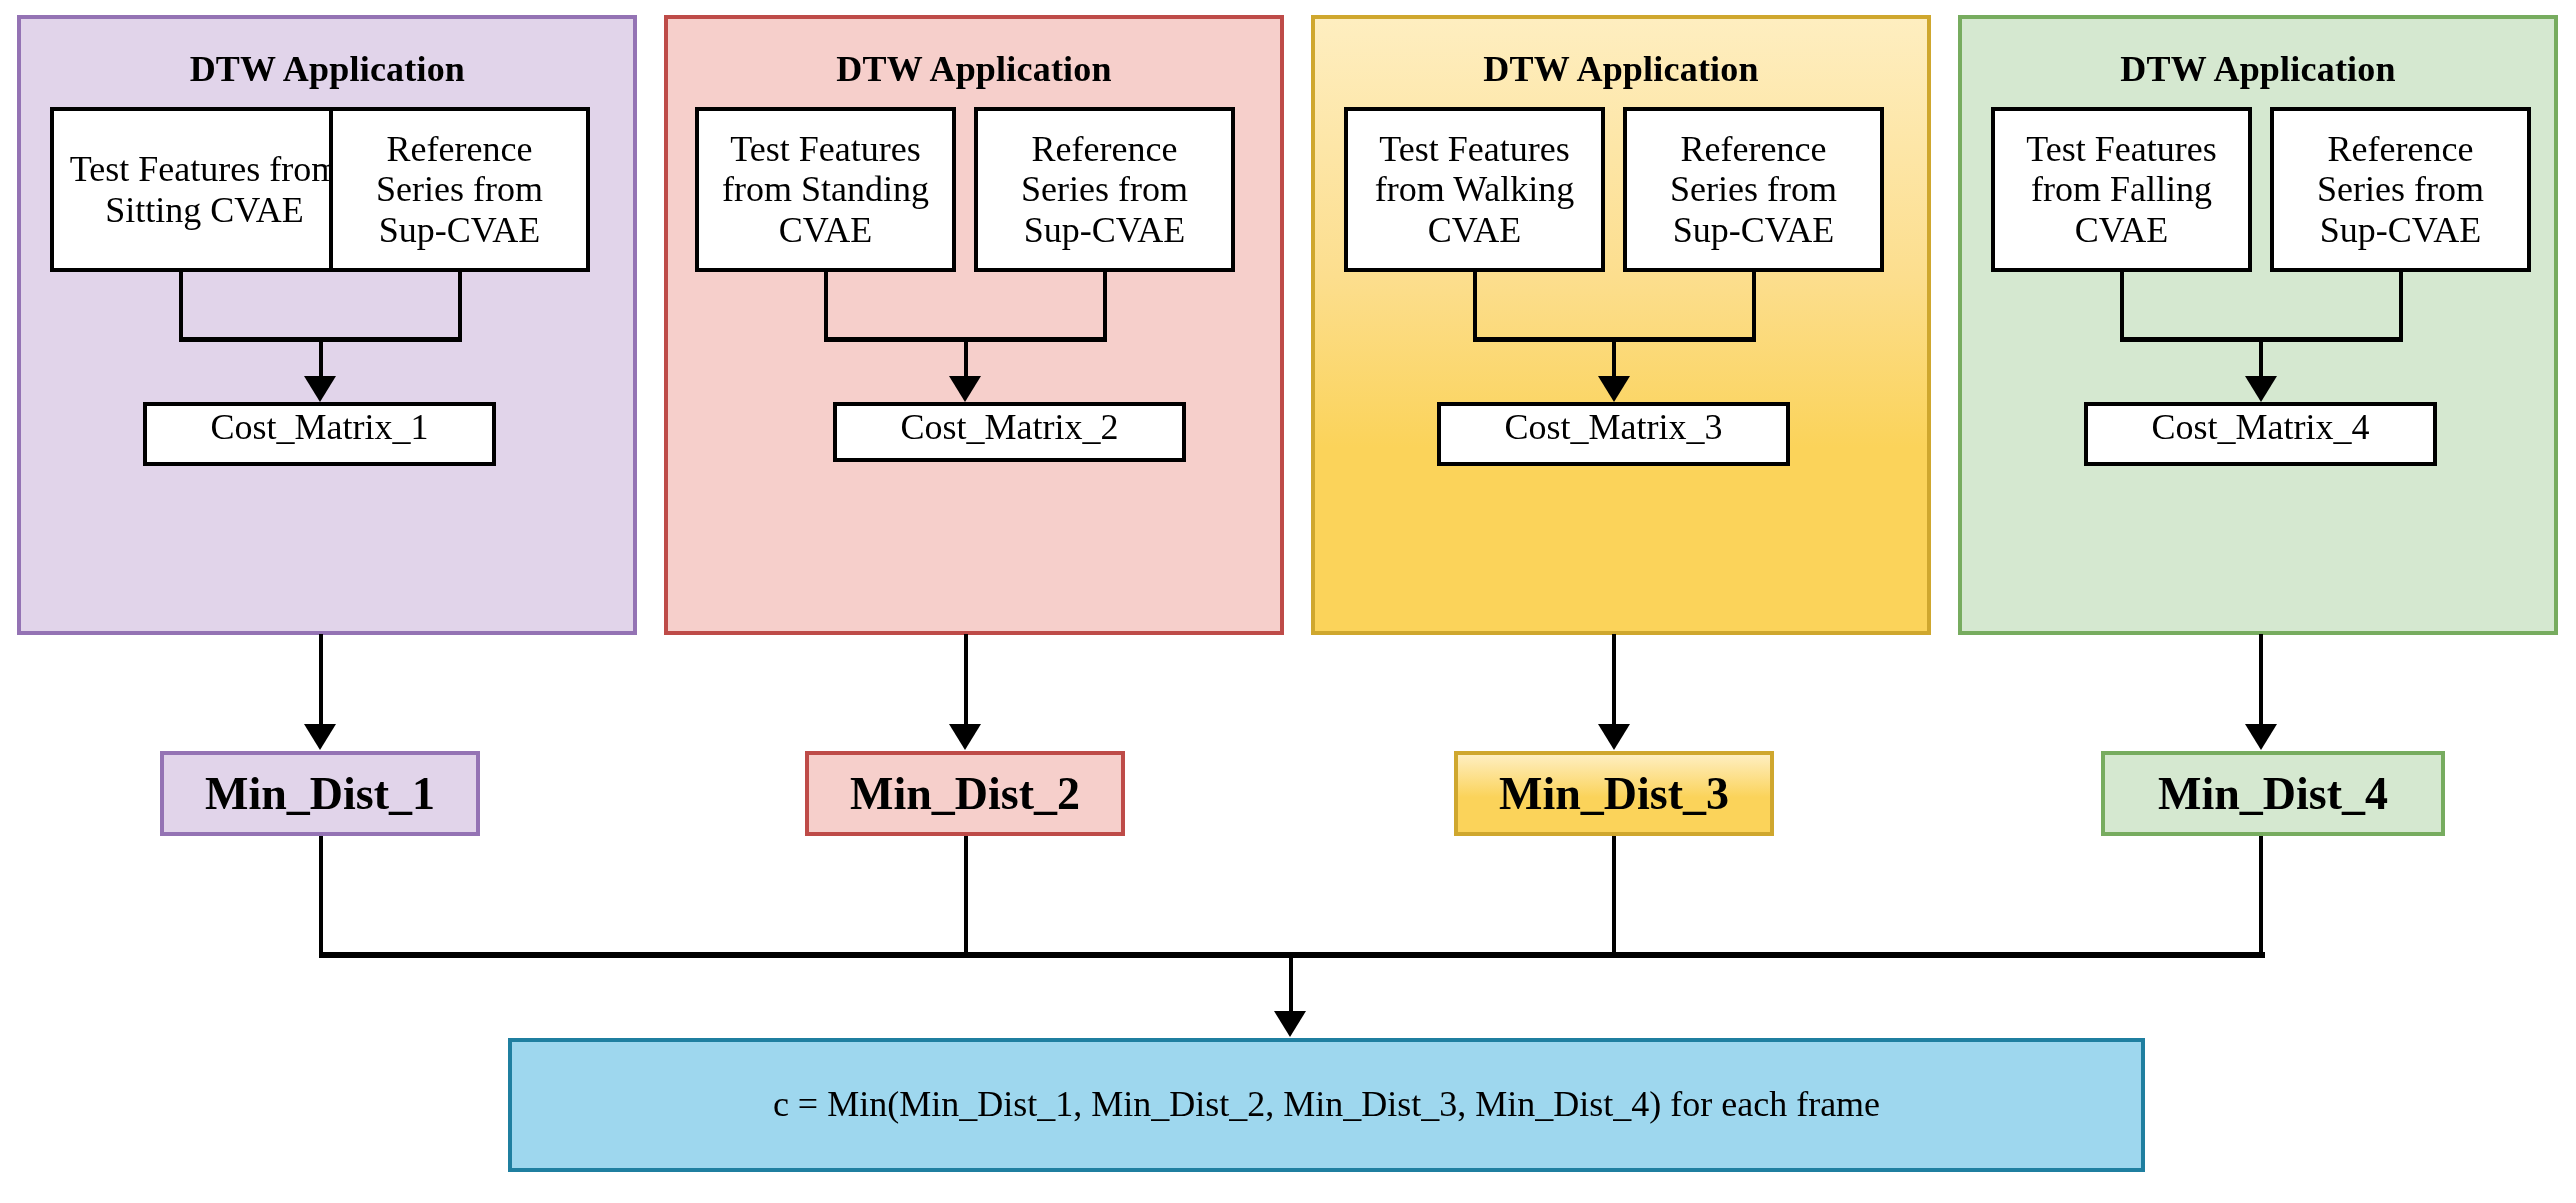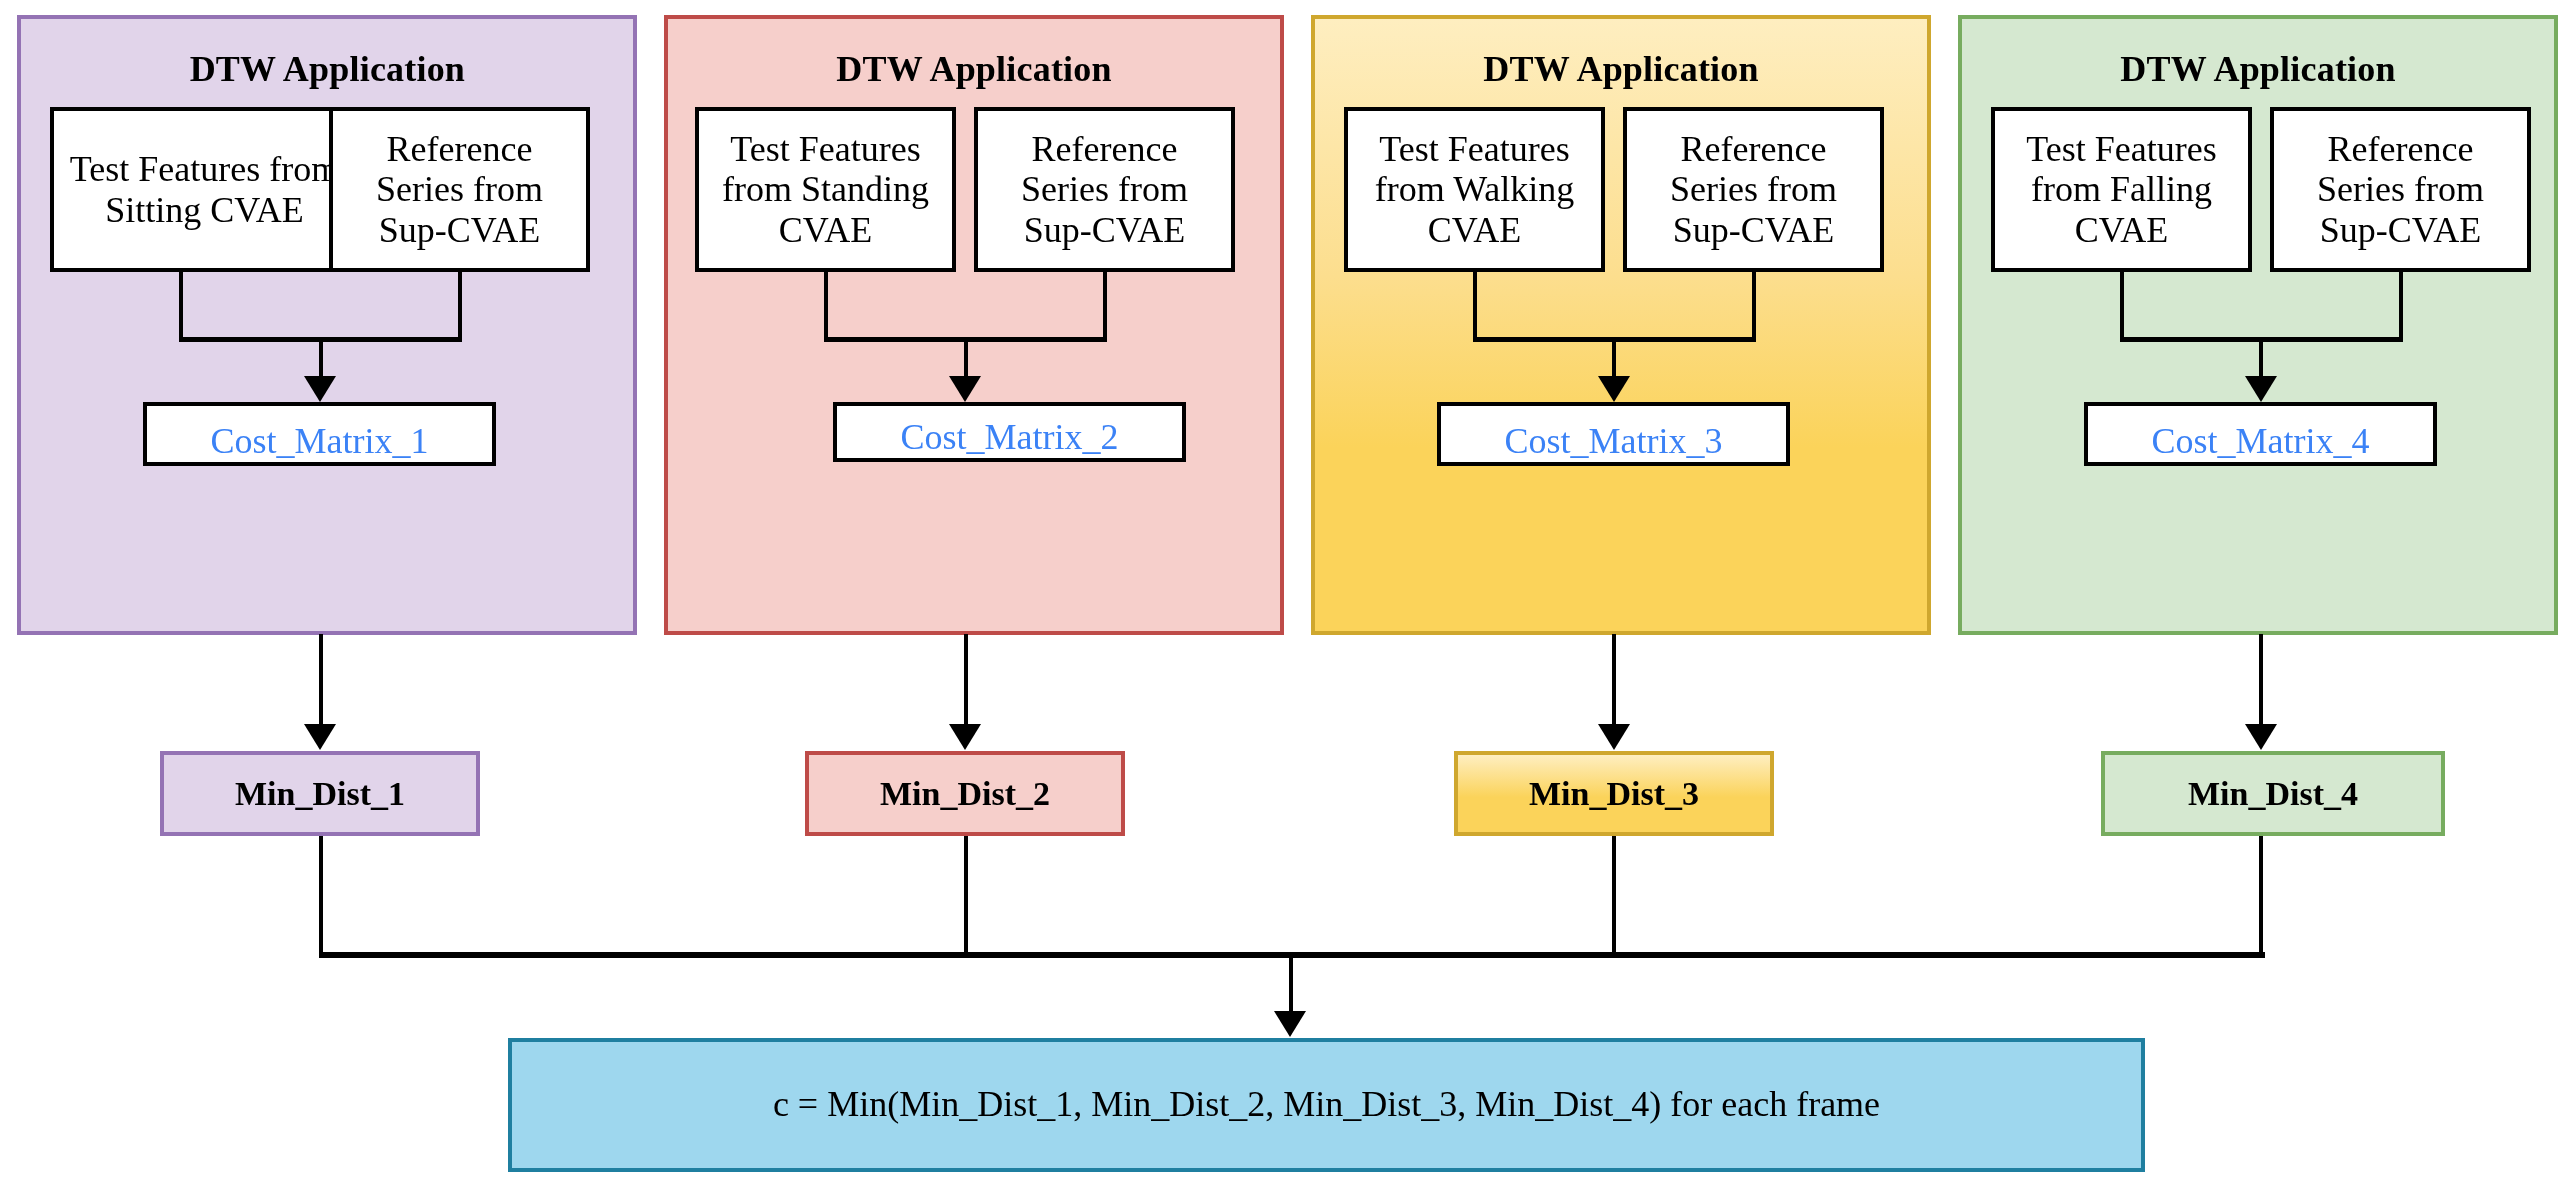--- a/index.html
+++ b/index.html
@@ -8,26 +8,26 @@
 
   .panel{position:absolute;top:14.5px;height:620px;border-style:solid;border-width:4.8px;box-sizing:border-box;}
   .panel-title{position:absolute;left:0;right:0;top:29px;text-align:center;
     font-weight:bold;font-size:36px;letter-spacing:0.2px;color:#000;font-family:"Liberation Serif",serif;}
 
   .srcbox{position:absolute;background:#ffffff;border:4.8px solid #000;box-sizing:border-box;
     display:flex;align-items:center;justify-content:center;text-align:center;
     font-size:36px;line-height:1.12;color:#000;padding:3.9px 5.8px;}
 
   .cmbox{position:absolute;background:#ffffff;border:4.8px solid #000;box-sizing:border-box;
-    display:flex;align-items:flex-end;justify-content:center;text-align:center;
-    font-size:36px;color:#3b82f6;white-space:nowrap;}
+    display:flex;align-items:flex-start;justify-content:center;text-align:center;
+    font-size:36px;color:#000000;white-space:nowrap;}
 
   .mdbox{position:absolute;border-style:solid;border-width:4.8px;box-sizing:border-box;
     display:flex;align-items:center;justify-content:center;text-align:center;
-    font-weight:bold;font-size:34px;color:#000;white-space:nowrap;}
+    font-weight:bold;font-size:46px;color:#000;white-space:nowrap;}
 
   .finalbox{position:absolute;background:#9ED7EE;border:4.8px solid #1F7FA0;box-sizing:border-box;
     display:flex;flex-direction:column;align-items:center;justify-content:center;
     font-size:36px;line-height:1.42;color:#000;text-align:center;}
   .hline{position:absolute;background:#000;height:4.8px;}
   .arrowhead{position:absolute;width:0;height:0;border-left:16.5px solid transparent;
     border-right:16.5px solid transparent;border-top:26px solid #000;}
   .thinv{position:absolute;background:#000;width:3.9px;}
   .busline{position:absolute;background:#000;height:5.8px;}
 </style>

